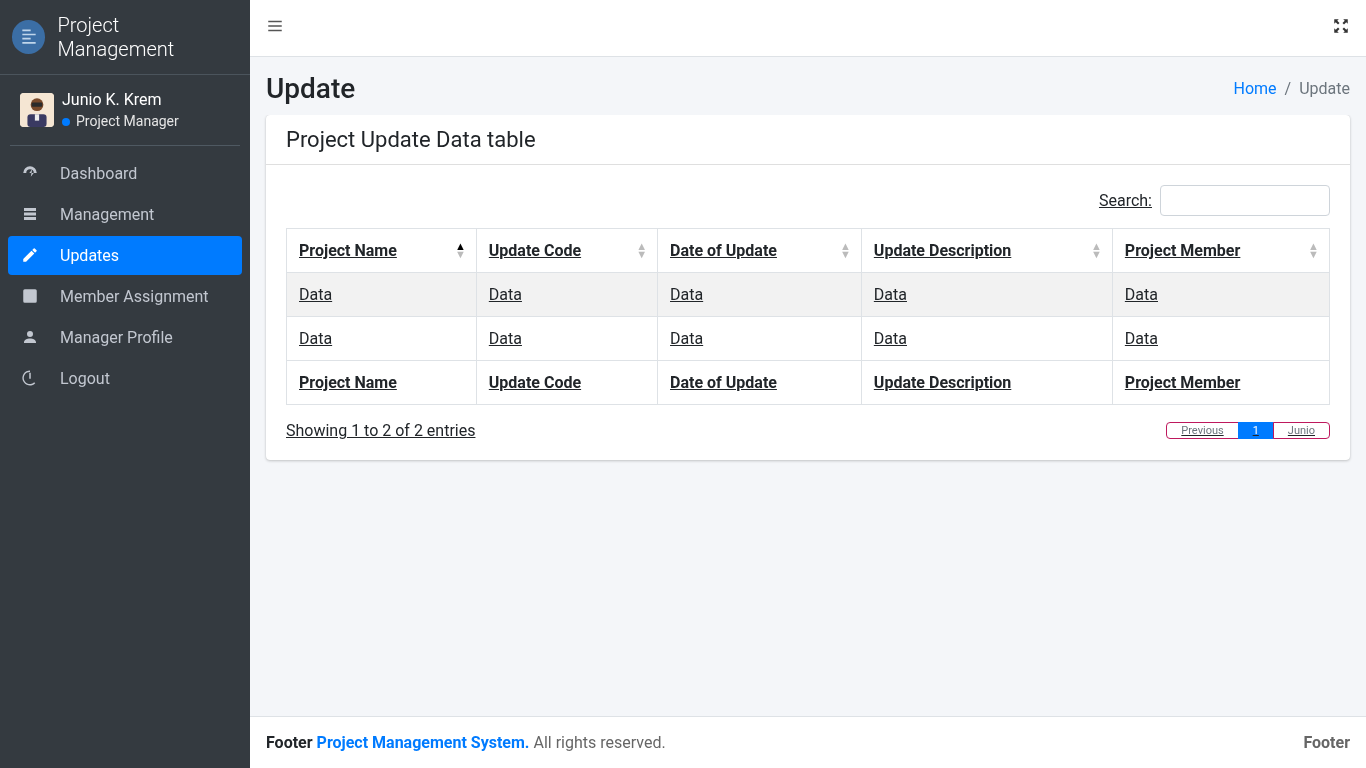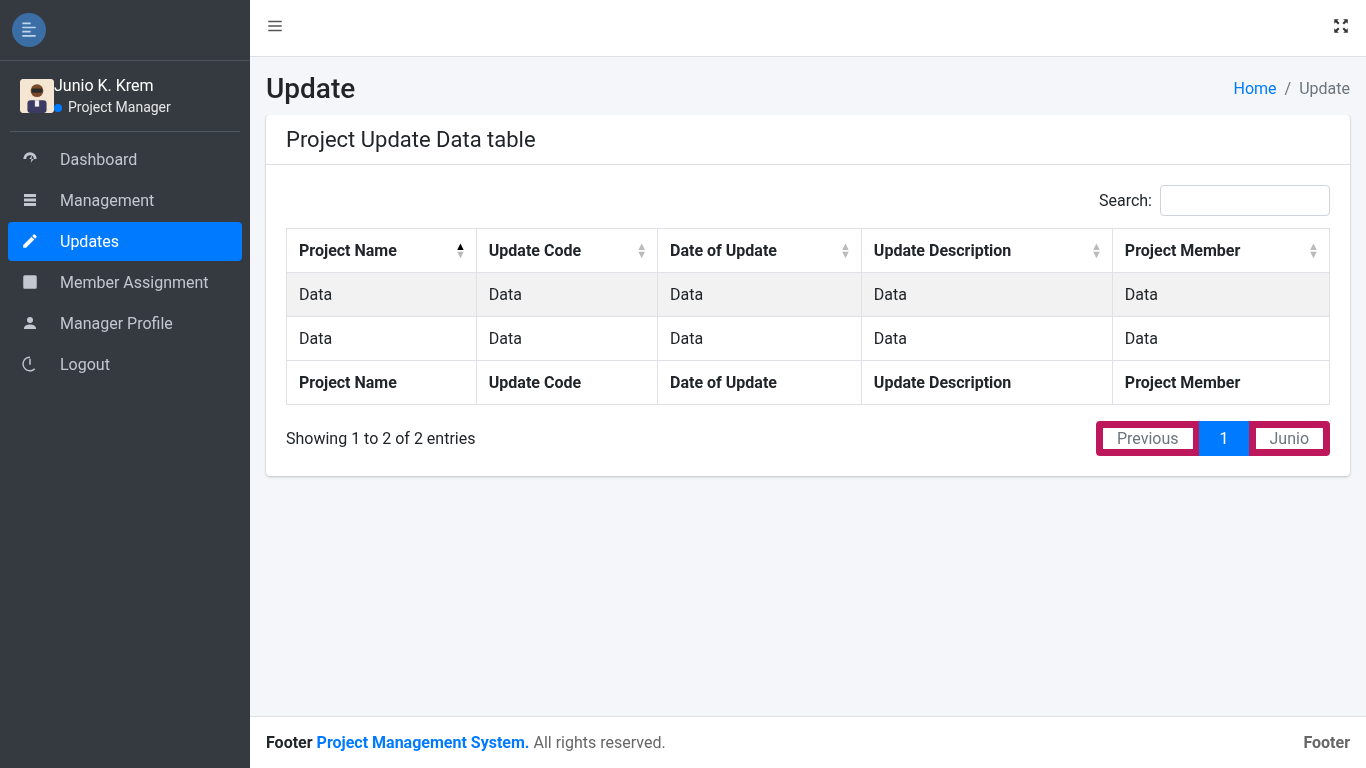--- a/index.html
+++ b/index.html
@@ -36,21 +36,21 @@
     width: 34px; height: 34px;
     border-radius: 50%;
     background: #3b6ea5;
     display: flex; align-items: center; justify-content: center;
   }
   .brand .logo svg { width: 20px; height: 20px; fill: #cfe2f3; opacity: .9; }
 
   .user-panel {
     display: flex;
     align-items: center;
-    gap: 0;
+    gap: 8px;
     padding: 15px 10px;
     margin: 0 10px;
     border-bottom: 1px solid #4f5962;
   }
   .user-panel .avatar {
     width: 34px; height: 34px;
     border-radius: 4px;
     background: #f5e6d3;
     display:flex;align-items:center;justify-content:center;
     overflow:hidden;
@@ -104,21 +104,21 @@
     background:#fff;
     border-radius:4px;
     box-shadow: 0 0 1px rgba(0,0,0,.125), 0 1px 3px rgba(0,0,0,.2);
   }
   .card-header {
     padding: 12px 20px;
     border-bottom: 1px solid rgba(0,0,0,.125);
     font-size:22px;
     color:#212529;
   }
-  .card-body { padding: 20px; }
+  .card-body { padding: 20px; text-decoration: underline; }
 
   .dt-search { display:flex; justify-content:flex-end; align-items:center; gap:8px; margin-bottom:12px; font-size:16px; color:#212529; }
   .dt-search input {
     height:31px; width:170px;
     border:1px solid #ced4da; border-radius:4px;
     padding:4px 8px; font-size:14px;
   }
 
   table.dt {
     width:100%;
@@ -140,23 +140,23 @@
     color:#bbb; font-size:11px; line-height:8px;
     display:flex; flex-direction:column;
   }
   .sort-icon.active-asc .up { color:#000; }
   .sort-icon .up, .sort-icon .down { }
 
   .dt-footer { display:flex; justify-content:space-between; align-items:center; margin-top:16px; }
   .dt-info { color:#212529; font-size:16px; }
   .pagination { display:flex; }
   .pagination .page-btn {
-    border:7px solid #be185d;
+    border:1px solid #be185d;
     padding:1px 14px;
-    font-size:16px;
+    font-size:11px;
     color:#6c757d;
     background:#fff;
     cursor:pointer;
   }
   .pagination .page-btn + .page-btn { margin-left:-1px; }
   .pagination .page-btn.prev { border-radius:4px 0 0 4px; }
   .pagination .page-btn.next { border-radius:0 4px 4px 0; }
   .pagination .page-btn.active { background:#007bff; color:#fff; border-color:#007bff; }
 
   .footer {
@@ -173,20 +173,21 @@
 </head>
 <body>
 
 <aside class="sidebar">
   <div class="brand">
     <span class="logo">
       <svg viewBox="0 0 24 24">
           <path d="M4 18h16v2H4zm0-5h10v2H4zm0-5h16v2H4zm0-5h10v2H4z"></path>
         </svg>
     </span>
+    <span>Project Management</span>
   </div>
 
   <div class="user-panel">
     <span class="avatar">
       <svg viewBox="0 0 64 64">
         <rect width="64" height="64" fill="#f5e6d3"></rect>
         <circle cx="32" cy="22" r="12" fill="#7a4a2b"></circle>
         <rect x="22" y="18" width="20" height="8" rx="2" fill="#2b2b2b"></rect>
         <rect x="14" y="40" width="36" height="24" rx="6" fill="#3a3a62"></rect>
         <rect x="28" y="40" width="8" height="12" fill="#eee"></rect>

